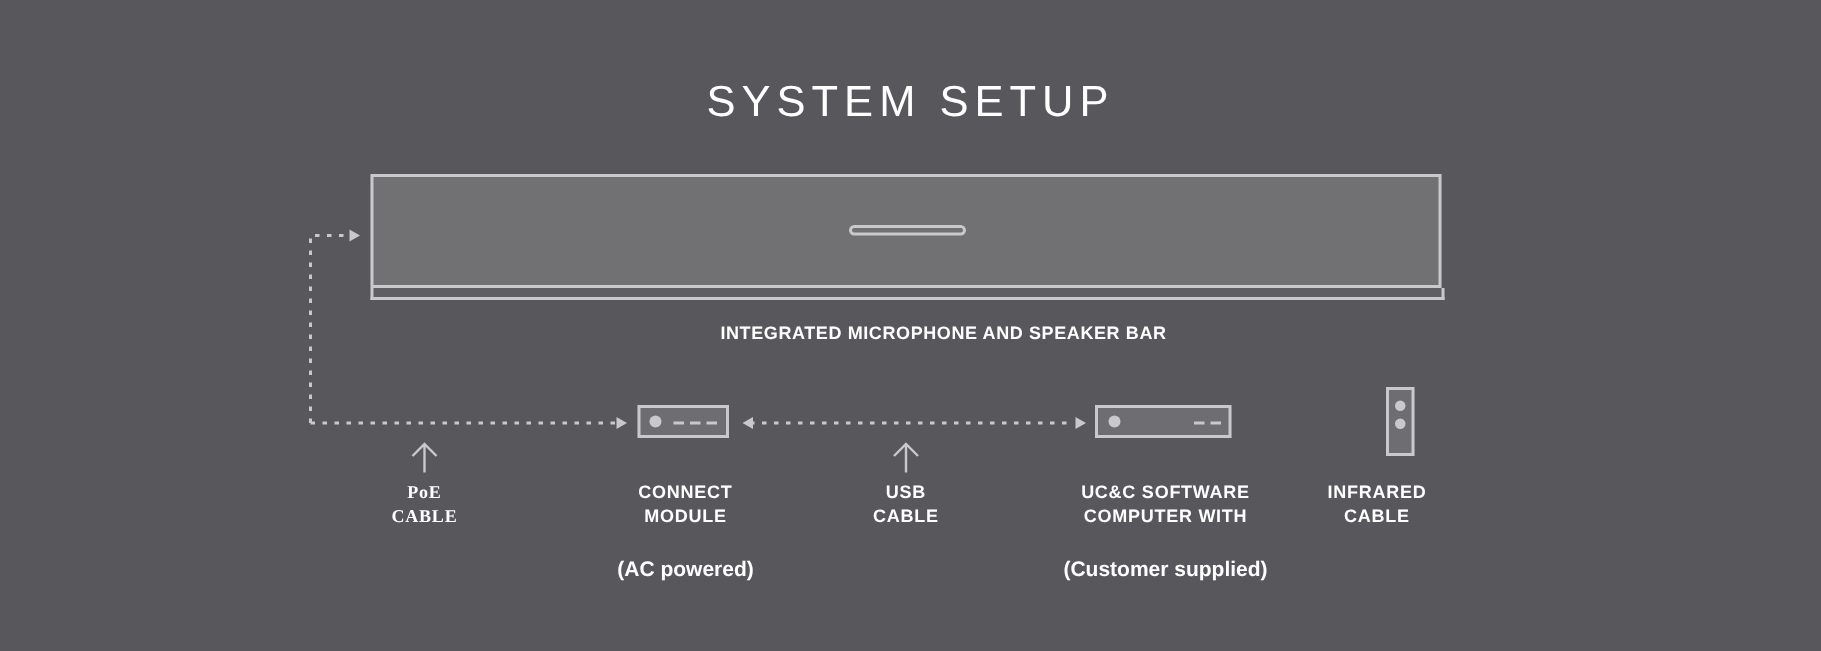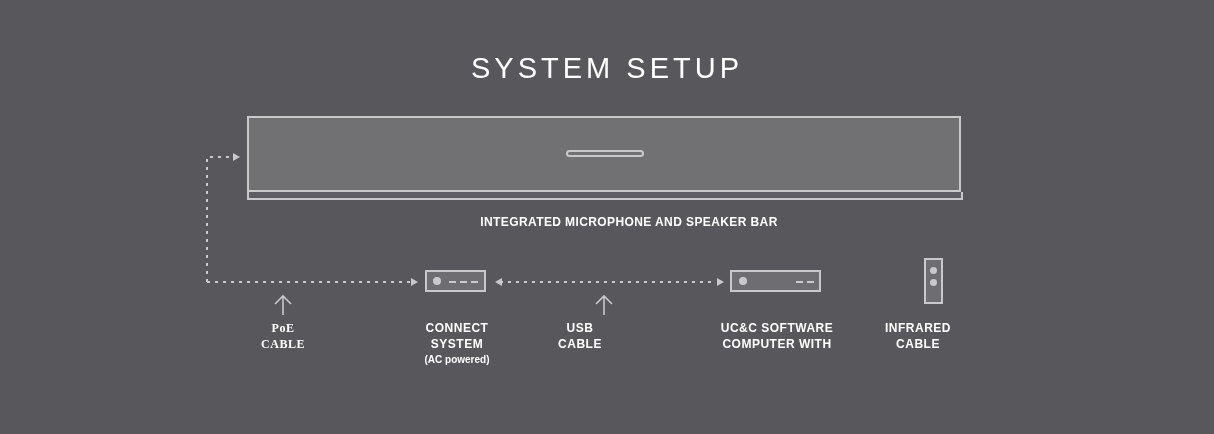--- a/index.html
+++ b/index.html
@@ -49,21 +49,21 @@
   .dot { position: absolute; width: 8px; height: 8px; border-radius: 50%; background: #c9c8cb; }
   .dash { position: absolute; height: 2px; background: #c9c8cb; }
   .remote {
     position: absolute; left: 924px; top: 258px; width: 19px; height: 46px;
     border: 2px solid #c9c8cb; background: #6e6d71; box-sizing: border-box;
   }
   .label {
     position: absolute; text-align: center; font-size: 12px; font-weight: bold;
     line-height: 16px; letter-spacing: 0.5px;
   }
-  .sub { display: block; font-size: 10px; line-height: 16px; letter-spacing: 0; }
+  .sub { display: block; font-size: 14px; line-height: 16px; letter-spacing: 0; margin-top: 19px; }
   svg.lines { position: absolute; left: 0; top: 0; }
 </style>
 </head>
 <body>
 
 <div class="title">SYSTEM SETUP</div>
 
 <div class="bar"></div>
 <div class="bar-base"></div>
 <div class="bar-slot"></div>
@@ -104,27 +104,28 @@
   <div class="dot" style="left:3.5px; top:7px; width:7px; height:7px;"></div>
   <div class="dot" style="left:3.5px; top:19px; width:7px; height:7px;"></div>
 </div>
 
 <div class="label" style="left:233px; width:100px; top:320px;font-family:Liberation Serif, serif;">
   <div>PoE</div>
   <div>CABLE</div>
 </div>
 <div class="label" style="left:397px; width:120px; top:320px;">
   <div>CONNECT</div>
-  <div>SYSTEM</div>
+  <div>MODULE</div>
   <span class="sub">(AC powered)</span>
 </div>
-<div class="label" style="left:530px; width:100px; top:320px;">
+<div class="label" style="left:554px; width:100px; top:320px;">
   <div>USB</div>
   <div>CABLE</div>
 </div>
 <div class="label" style="left:707px; width:140px; top:320px;">
   <div>UC&amp;C SOFTWARE</div>
   <div>COMPUTER WITH</div>
+  <span class="sub">(Customer supplied)</span>
 </div>
 <div class="label" style="left:868px; width:100px; top:320px;">
   <div>INFRARED</div>
   <div>CABLE</div>
 </div>
 
 </body></html>

